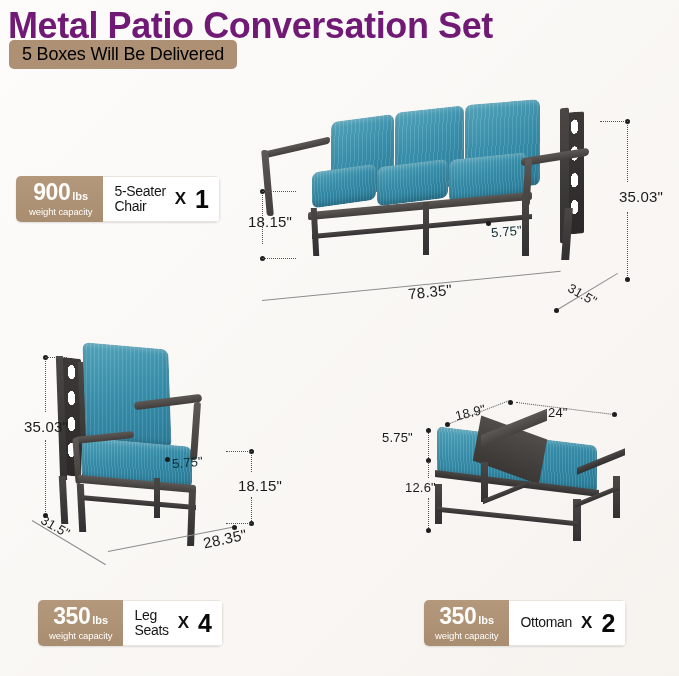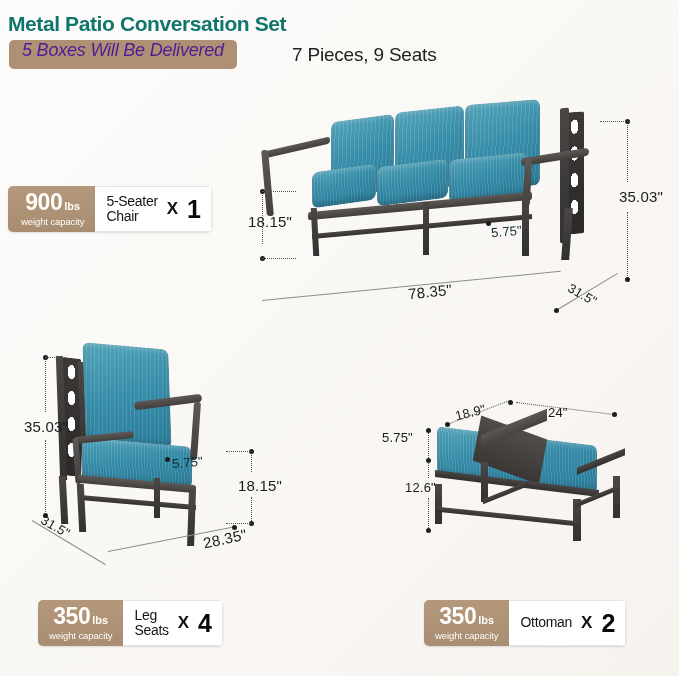--- a/index.html
+++ b/index.html
@@ -12,40 +12,39 @@
     overflow: hidden;
     position: relative;
     color: #1a1a1a;
   }
 
   .stage { position: absolute; inset: 0; }
 
   
   #page-title {
     position: absolute;
-    left: 8px; top: 12px;
-    font-size: 21px;
+    left: 8px; top: 5px;
+    font-size: 36px;
     font-weight: bold;
     letter-spacing: -0.4px;
-    color: #0f766e;
+    color: #701a75;
     white-space: nowrap;
   }
   #boxes-pill {
     position: absolute;
     left: 9px; top: 40px;
     height: 29px;
     padding: 0 13px;
-    display: flex; align-items: flex-start;
+    display: flex; align-items: center;
     background: #ae9175;
     border-radius: 5px;
-    color: #4c1d95;
+    color: #000000;
     font-size: 18px;
     letter-spacing: -0.2px;
     white-space: nowrap;
-    font-style: italic;
   }
   #pieces-seats {
     position: absolute;
     left: 292px; top: 44px;
     font-size: 19px;
     color: #20201f;
     letter-spacing: -0.2px;
     white-space: nowrap;
   }
 
@@ -74,21 +73,21 @@
     display: flex; align-items: center;
     padding: 0 10px 0 11px;
     gap: 9px;
     border: 1px solid #e8e3dc;
     border-left: none;
   }
   .cap-item { font-size: 14px; line-height: 1.08; color: #151515; letter-spacing: -0.3px; }
   .cap-x { font-size: 17px; font-weight: bold; color: #111; }
   .cap-qty { font-size: 25px; font-weight: bold; color: #090909; line-height: 1; }
 
-  #badge-sofa    { left: 8px;  top: 176px; margin-top: 10px; }
+  #badge-sofa    { left: 16px;  top: 176px; }
   #badge-sofa .cap-left { padding-left: 13px; }
   #badge-chair   { left: 38px; top: 600px; }
   #badge-ottoman { left: 424px; top: 600px; }
 
   
   .dim {
     position: absolute;
     font-size: 15px;
     color: #1b1b1b;
     font-family: "Liberation Sans", sans-serif;
@@ -150,21 +149,20 @@
 <body>
 
 <div class="stage">
 
   <div id="page-title">Metal Patio Conversation Set</div>
 
   <div id="boxes-pill">
     <span>5 Boxes Will Be Delivered</span>
   </div>
 
-  <div id="pieces-seats">7 Pieces, 9 Seats</div>
 
   <div id="sofa">
 
     <div class="sb lattice" style="left:297px; top:16px; width:19px; height:122px; transform:skewY(-4deg); border-radius:2px;"></div>
 
     <div class="sb cushion back" style="left:63px; top:22px; width:63px; height:76px; transform:skewY(-7.5deg);"></div>
     <div class="sb cushion back" style="left:127px; top:13px; width:69px; height:80px; transform:skewY(-6deg);"></div>
     <div class="sb cushion back" style="left:197px; top:6px; width:75px; height:86px; transform:skewY(-4.5deg);"></div>
 
     <div class="sb metal-dark" style="left:292px; top:12px; width:9px; height:135px; transform:skewY(-3deg); border-radius:2px;"></div>

